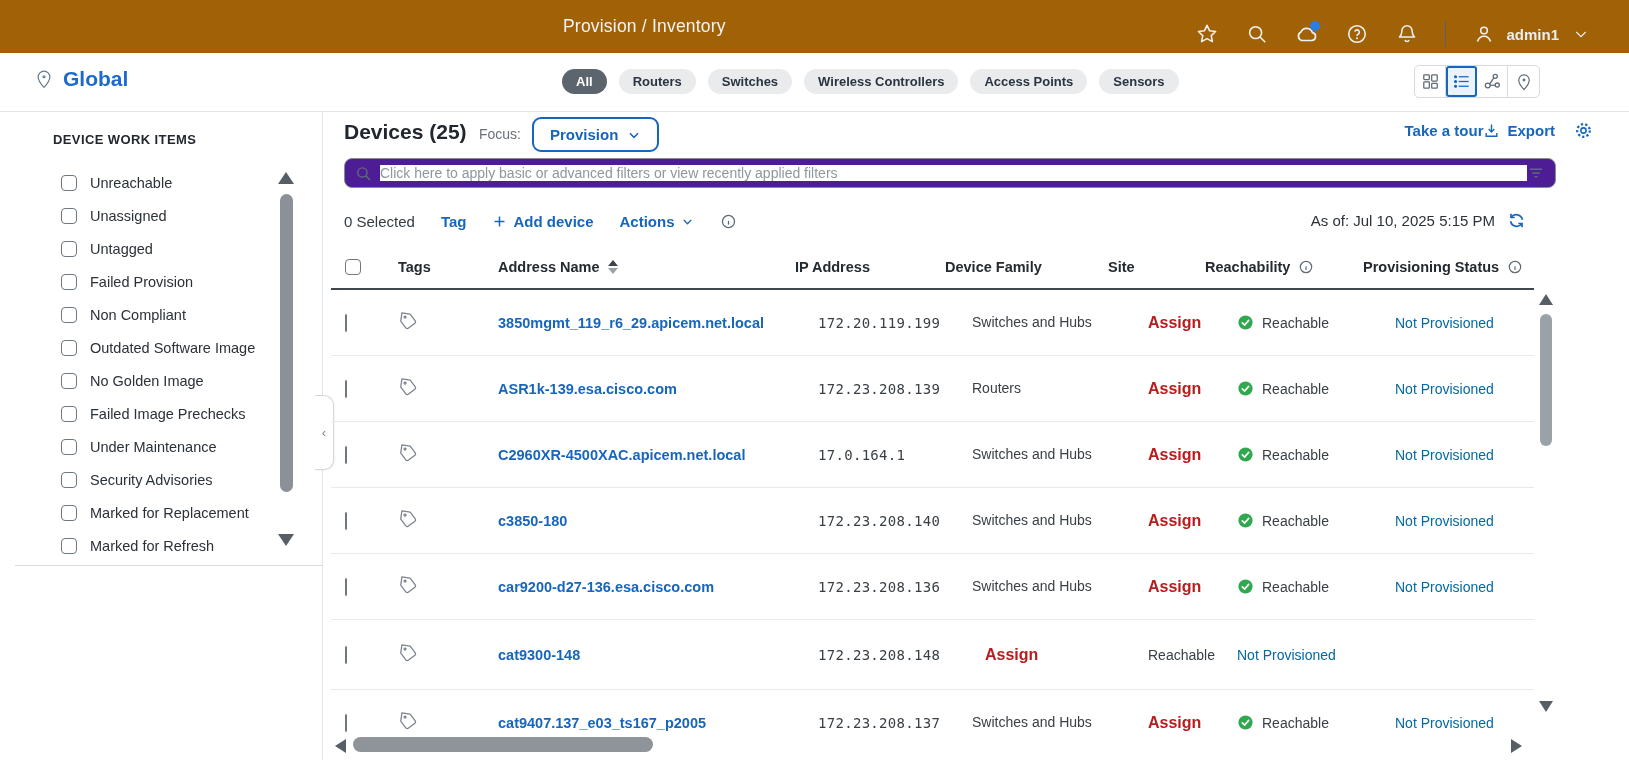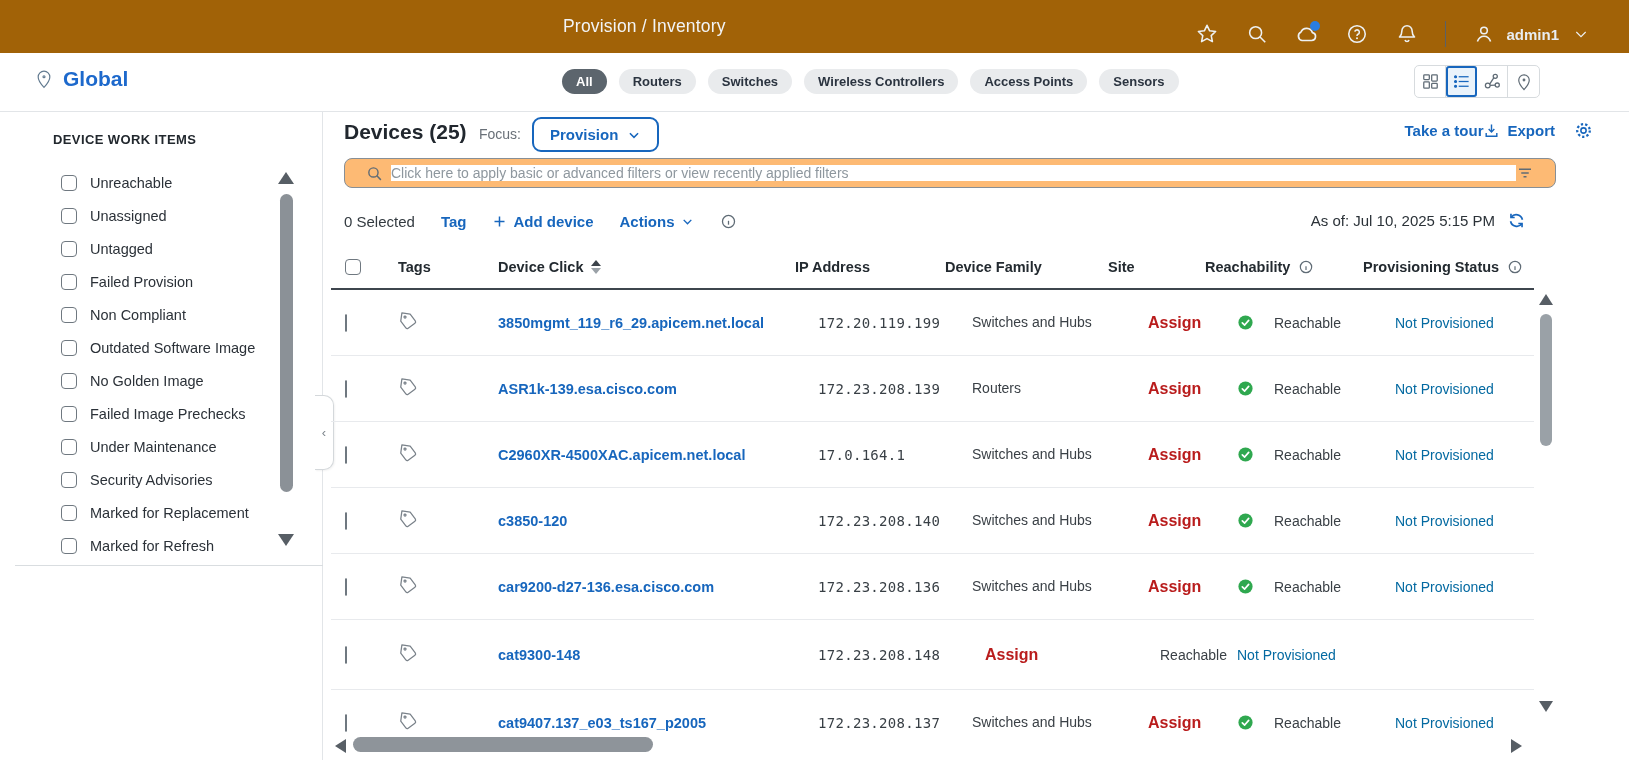--- a/index.html
+++ b/index.html
@@ -47,21 +47,21 @@
   
   .main { position:absolute; left:309px; top:112px; width:1320px; height:648px; }
   .page-header { position:absolute; left:0; top:0; width:100%; height:46px; }
   .devices-title { position:absolute; left:35px; top:8px; font-size:21px; font-weight:700; color:#21272e; }
   .focus-label { position:absolute; left:170px; top:14px; font-size:14px; color:#697078; }
   .focus-btn { position:absolute; left:223px; top:5px; height:35px; padding:0 16px; border:2px solid #1766bd; border-radius:9px; background:#fff; display:flex; align-items:center; gap:9px; color:#1766bd; font-size:15px; font-weight:700; cursor:pointer; }
   .header-right { position:absolute; right:74px; top:10px; display:flex; align-items:center; }
   .link-btn { color:#1766bd; font-size:15px; font-weight:700; cursor:pointer; display:flex; align-items:center; gap:7px; white-space:nowrap; }
   .gear-btn { position:absolute; right:35px; top:8px; cursor:pointer; }
 
-  .filter-input-wrap { position:absolute; left:35px; top:46px; height:30px; right:73px; border:1px solid #878f96; border-radius:8px; background:#fdba74; display:flex; align-items:center; padding:0 21px; }
+  .filter-input-wrap { position:absolute; left:35px; top:46px; height:30px; right:73px; border:1px solid #878f96; border-radius:8px; background:#4c1d95; display:flex; align-items:center; padding:0 10px; }
   .filter-input { border:none; outline:none; flex:1; font-size:14px; color:#2b3138; margin-left:8px; font-family:"Liberation Sans", sans-serif; }
   .filter-input::placeholder { color:#8e979e; }
 
   .toolbar { position:absolute; left:35px; right:73px; top:94px; height:30px; display:flex; align-items:center; }
   .selected-count { font-size:15px; color:#333a40; margin-right:26px; }
   .tb-link { color:#1766bd; font-size:15px; font-weight:700; cursor:pointer; display:flex; align-items:center; gap:6px; margin-right:26px; white-space:nowrap; }
   .as-of { position:absolute; right:30px; top:5px; font-size:15px; color:#2b3238; display:flex; align-items:center; gap:12px; }
   .refresh-btn { cursor:pointer; display:flex; }
 
   
@@ -76,21 +76,21 @@
   .t-body { height:445px; overflow:hidden; }
   .t-row { height:66px; border-bottom:1px solid #e8eaed; }
   .t-row.tall { height:70px; }
   .td { font-size:14px; color:#3a4046; }
   .td.c-check { padding-left:14px; } .td.c-tags { padding-left:12px; }
   .td.c-name { padding-left:14px; } .td.c-ip { padding-left:38px; font-family:"DejaVu Sans Mono", monospace; letter-spacing:.3px; color:#383f45; }
   .td.c-family { padding-left:32px; line-height:1.35; } .td.c-site { padding-left:45px; }
   .td.c-reach { padding-left:37px; } .td.c-prov { padding-left:37px; color:#0369a1; }
   .device-link { color:#1766bd; font-weight:700; font-size:14.5px; cursor:pointer; text-decoration:none; white-space:nowrap; }
   .assign-link { color:#b91c1c; font-weight:700; font-size:16px; cursor:pointer; }
-  .reach-cell { display:flex; align-items:center; gap:20px; }
+  .reach-cell { display:flex; align-items:center; gap:8px; }
   .sort-icon { display:inline-flex; flex-direction:column; gap:2px; cursor:pointer; }
   .sort-icon .up { width:0; height:0; border-left:5px solid transparent; border-right:5px solid transparent; border-bottom:6px solid #3c434a; }
   .sort-icon .down { width:0; height:0; border-left:5px solid transparent; border-right:5px solid transparent; border-top:6px solid #9aa1a7; }
 
   
   .v-scroll { position:absolute; left:1229px; top:178px; width:16px; height:440px; }
   .v-up { position:absolute; left:1px; top:4px; width:0; height:0; border-left:7px solid transparent; border-right:7px solid transparent; border-bottom:11px solid #575e65; cursor:pointer; }
   .v-thumb { position:absolute; left:2px; top:24px; width:12px; height:132px; border-radius:7px; background:#9aa1a7; cursor:grab; }
   .v-down { position:absolute; left:1px; bottom:18px; width:0; height:0; border-left:7px solid transparent; border-right:7px solid transparent; border-top:11px solid #575e65; cursor:pointer; }
   .h-scroll { position:absolute; left:22px; top:625px; width:1203px; height:18px; }
@@ -363,21 +363,21 @@
       </span>
     </div>
 
     <div class="table">
       <div class="t-grid t-head">
         <div class="th c-check">
             <span class="checkbox"></span>
           </div>
         <div class="th c-tags">Tags</div>
         <div class="th c-name">
-          <span>Device Click</span>
+          <span>Address Name</span>
           <span class="sort-icon">
               <span class="up"></span>
               <span class="down"></span>
             </span>
         </div>
         <div class="th c-ip">IP Address</div>
         <div class="th c-family">Device Family</div>
         <div class="th c-site">Site</div>
         <div class="th c-reach">
           <span>Reachability</span>
@@ -472,21 +472,21 @@
           </div>
 
           <div class="t-grid t-row">
             <div class="td c-check"><span class="checkbox"></span></div>
             <div class="td c-tags">
               <svg width="20" height="20" viewBox="0 0 24 24" style="stroke:#7a828a; fill:none; stroke-width:1.5; transform:rotate(8deg);">
                 <path d="M20.6 13.4L13.4 20.6a2 2 0 0 1-2.8 0L3.4 13.4V3.4h10l7.2 7.2a2 2 0 0 1 0 2.8z" stroke-linejoin="round"></path>
                 <circle cx="7.8" cy="7.8" r="1.2"></circle>
               </svg>
             </div>
-            <div class="td c-name"><a class="device-link">c3850-120</a></div>
+            <div class="td c-name"><a class="device-link">c3850-180</a></div>
             <div class="td c-ip">172.23.208.140</div>
             <div class="td c-family">Switches and Hubs</div>
             <div class="td c-site"><span class="assign-link">Assign</span></div>
             <div class="td c-reach">
               <span class="reach-cell">
                 <svg width="17" height="17" viewBox="0 0 24 24">
                   <circle cx="12" cy="12" r="10" fill="#2fa84f"></circle>
                   <polyline points="7.5,12.5 10.8,15.6 16.5,9" fill="none" stroke="#fff" stroke-width="2.4" stroke-linecap="round" stroke-linejoin="round"></polyline>
                 </svg>
                 <span>Reachable</span>

